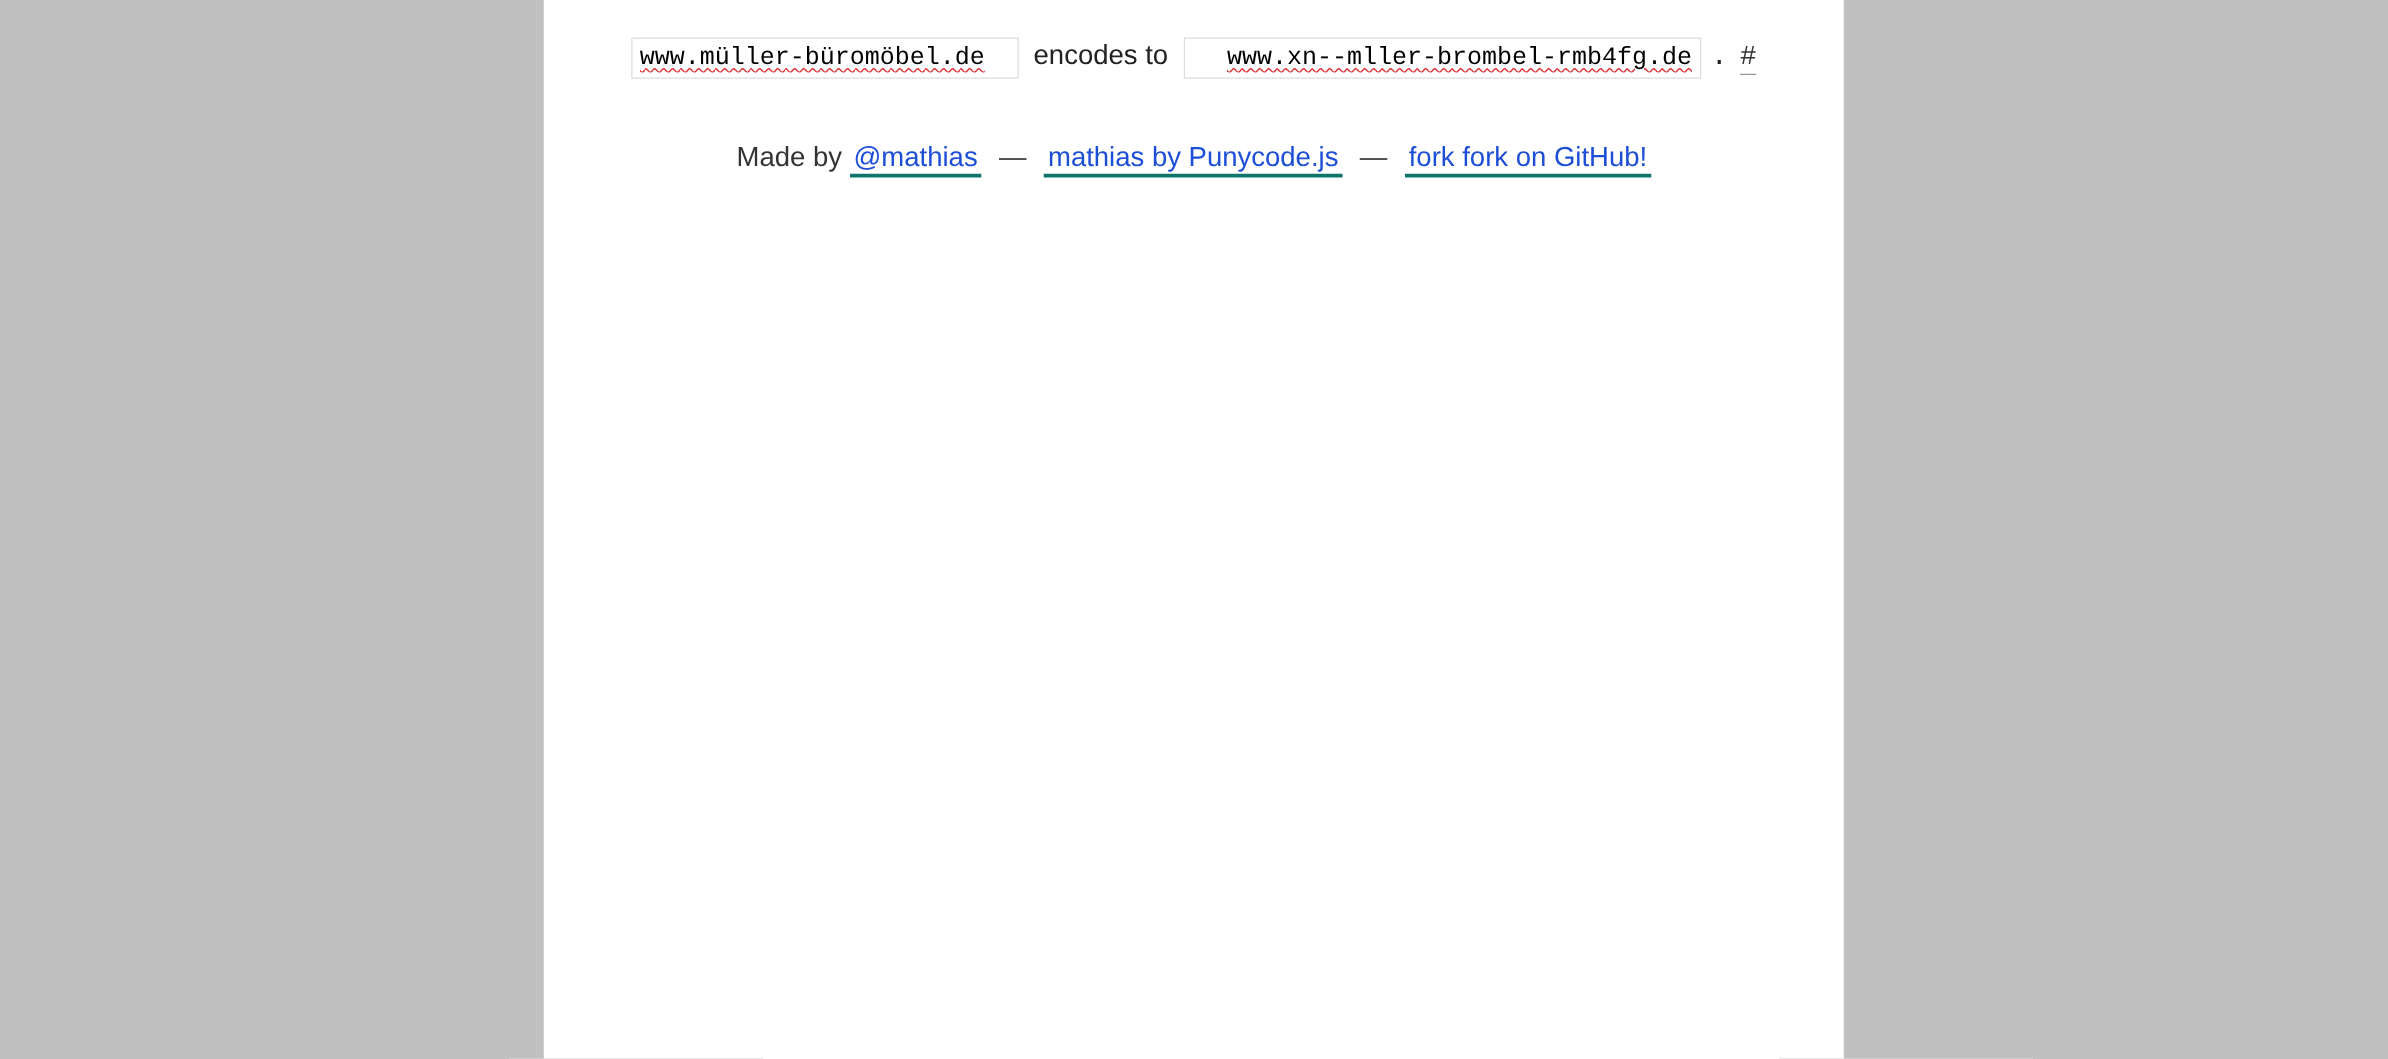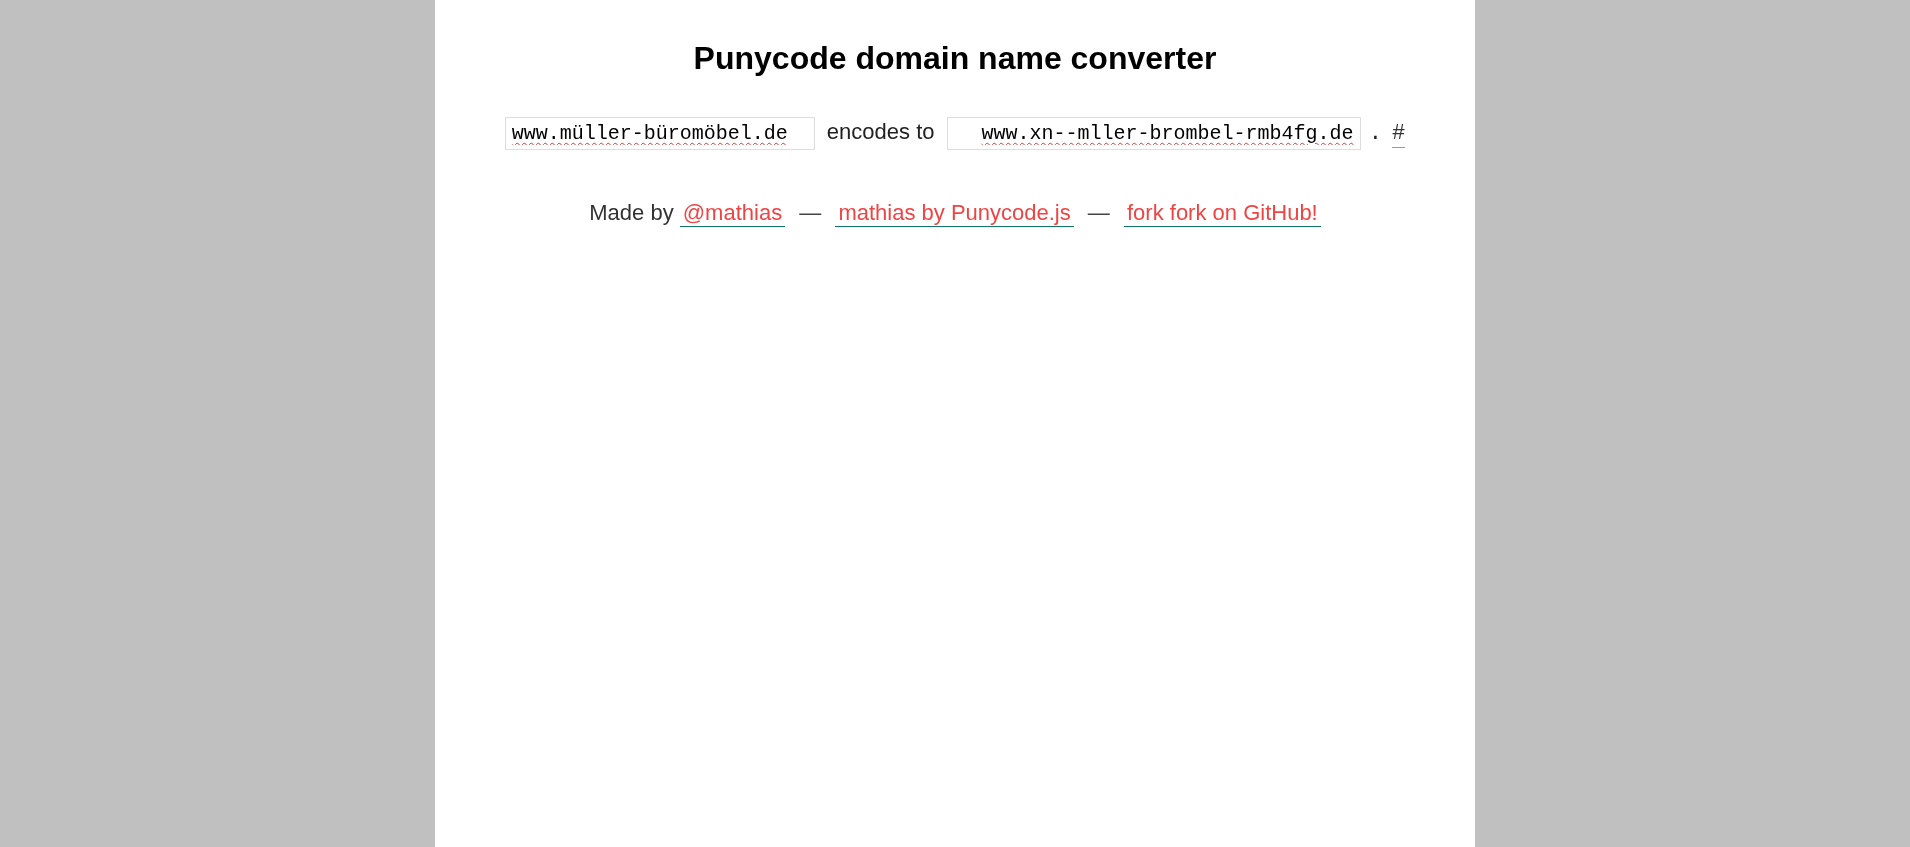--- a/index.html
+++ b/index.html
@@ -61,42 +61,41 @@
       text-decoration: none;
       border-bottom: 1px solid #999;
       padding-bottom: 1px;
     }
     .footer {
       text-align: center;
       font-size: 22px;
       color: #333;
     }
     .footer a {
-      color: #ef4444;
+      color: #1d4ed8;
       text-decoration: none;
-      border-bottom: 1px solid #0f766e;
+      border-bottom: 3px solid #0f766e;
       padding: 0 3px 1px 3px;
     }
     .footer .sep {
       margin: 0 8px;
       color: #444;
     }
     #decoded-input {
       width: 310px;
     }
     #encoded-input {
       width: 414px;
       text-align: right;
     }
   </style>
 </head>
 <body>
 
 <div class="page">
-  <h1>Punycode domain name converter</h1>
 
   <div class="row">
     <input id="decoded-input" type="text" value="www.müller-büromöbel.de" style="">
     <span class="mid-text">encodes to</span>
     <input id="encoded-input" type="text" value="www.xn--mller-brombel-rmb4fg.de" style="">
     <span class="dot">.</span>
     <a href="#" class="permalink">#</a>
   </div>
 
   <div class="footer">

